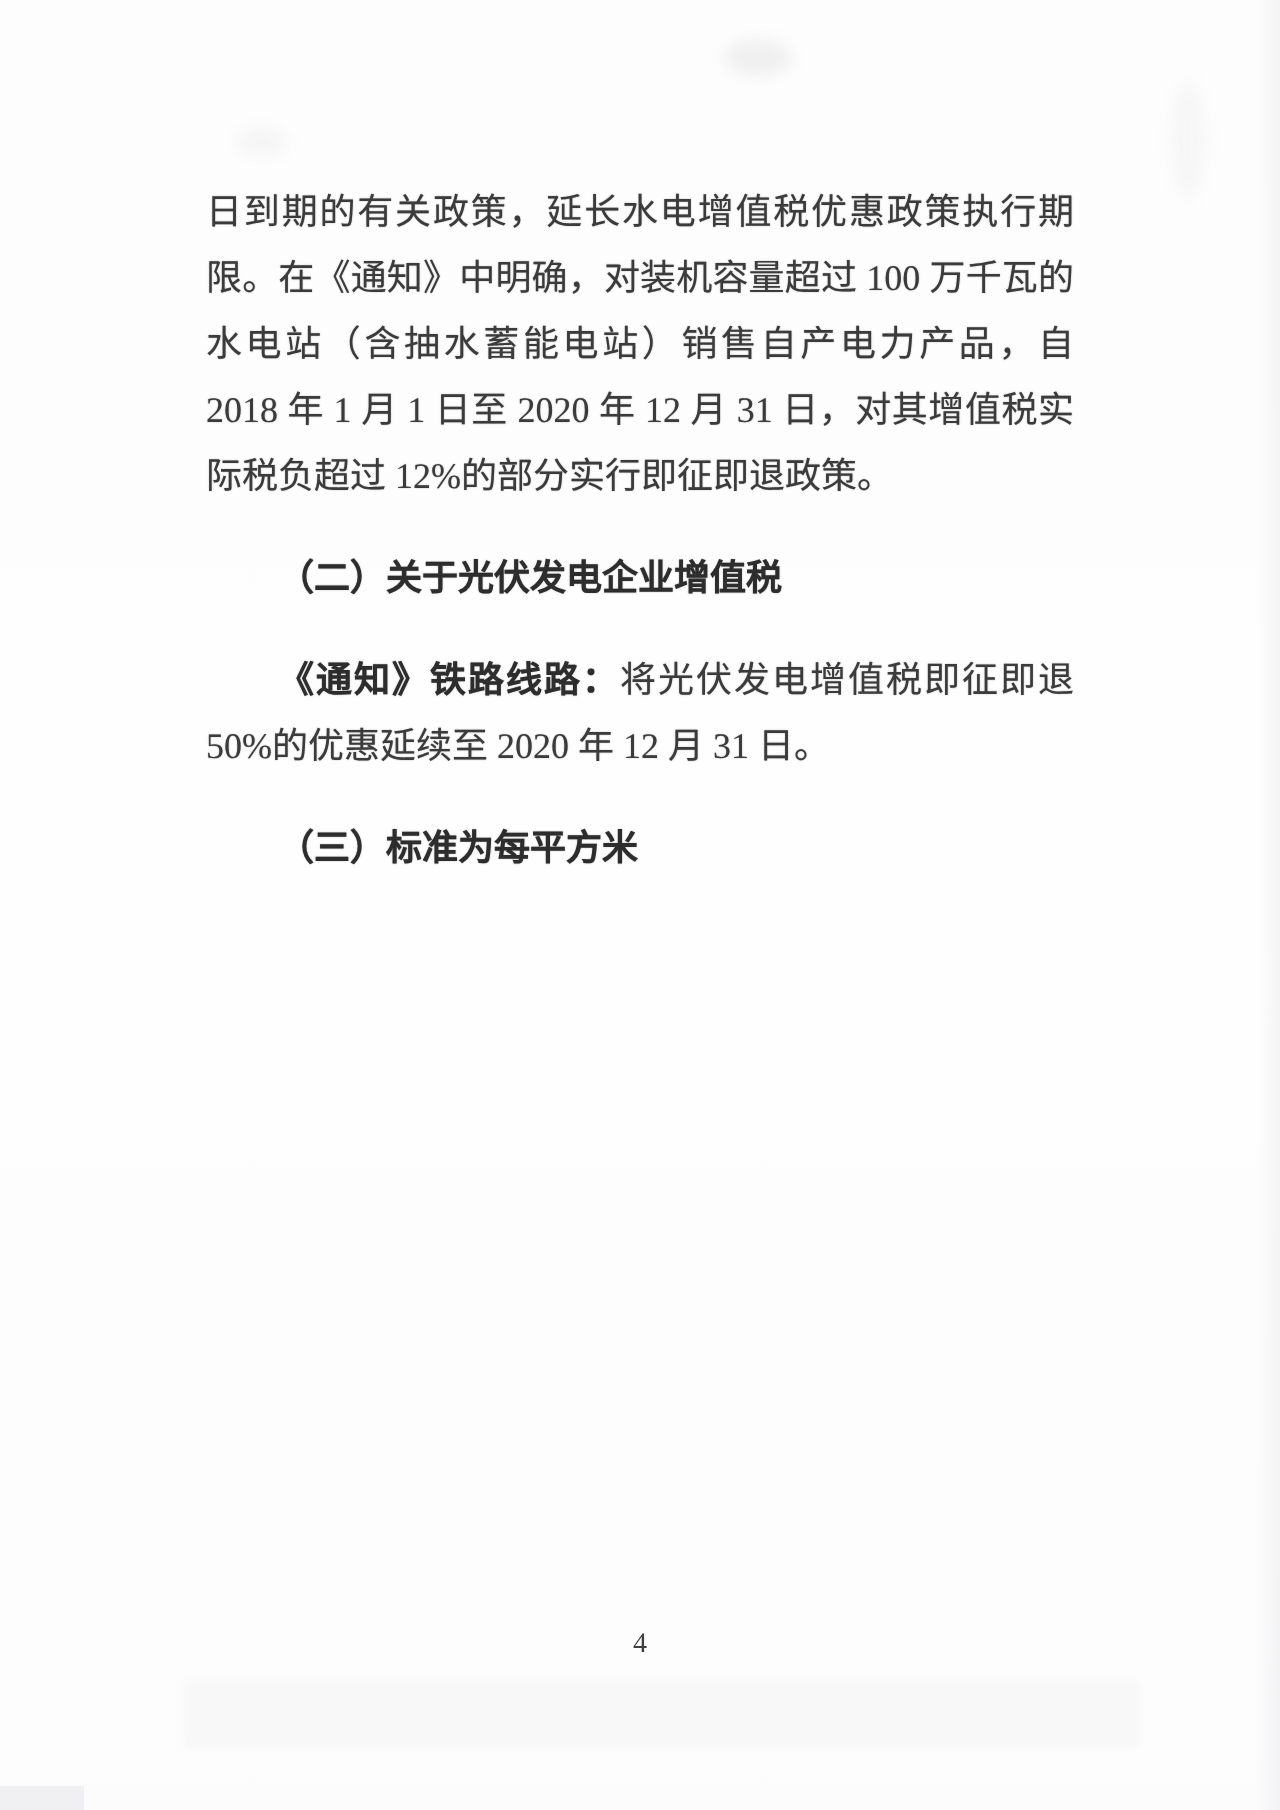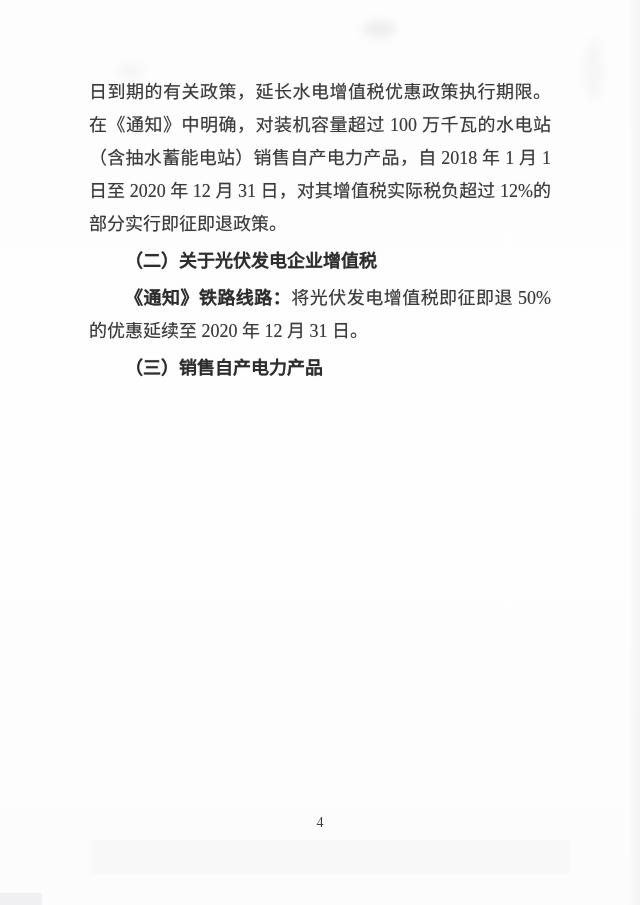--- a/index.html
+++ b/index.html
@@ -29,21 +29,21 @@
     position:absolute;left:0;top:893px;width:42px;height:12px;
     background:#f0f0f2;
   }
   
   .doc{
     position:absolute;left:85px;top:72px;width:470px;
     font-size:18px;line-height:33px;color:#3b3b3b;
     text-align:justify;text-justify:inter-ideograph;
     text-shadow:0 0 0.7px rgba(70,70,70,0.55);
   }
-  .para{margin:4px;text-indent:2em;}
+  .para{margin:18px;text-indent:2em;}
   .flush{text-indent:0;}
   .heading{font-weight:bold;color:#2d2d2d;}
   .hgap{margin-top:4px;}
   .lead{font-weight:bold;color:#2d2d2d;}
   .pagenum{
     position:absolute;top:813px;left:0;width:640px;
     text-align:center;font-size:14px;line-height:20px;color:#3f3f3f;
   }
 </style>
 </head>
@@ -59,19 +59,19 @@
 
   <main class="doc">
     <p class="para flush">日到期的有关政策，延长水电增值税优惠政策执行期限。在《通知》中明确，对装机容量超过 100 万千瓦的水电站（含抽水蓄能电站）销售自产电力产品，自 2018 年 1 月 1 日至 2020 年 12 月 31 日，对其增值税实际税负超过 12%的部分实行即征即退政策。</p>
 
     <p class="para heading hgap">（二）关于光伏发电企业增值税</p>
 
 
 
     <p class="para"><span class="lead">《通知》铁路线路：</span><span>将光伏发电增值税即征即退 50%的优惠延续至 2020 年 12 月 31 日。</span></p>
 
-    <p class="para heading hgap">（三）销售自产电力产品</p>
+    <p class="para heading hgap">（三）标准为每平方米</p>
 
 
   </main>
 
   <div class="pagenum">4</div>
 </div>
 
 </body></html>

